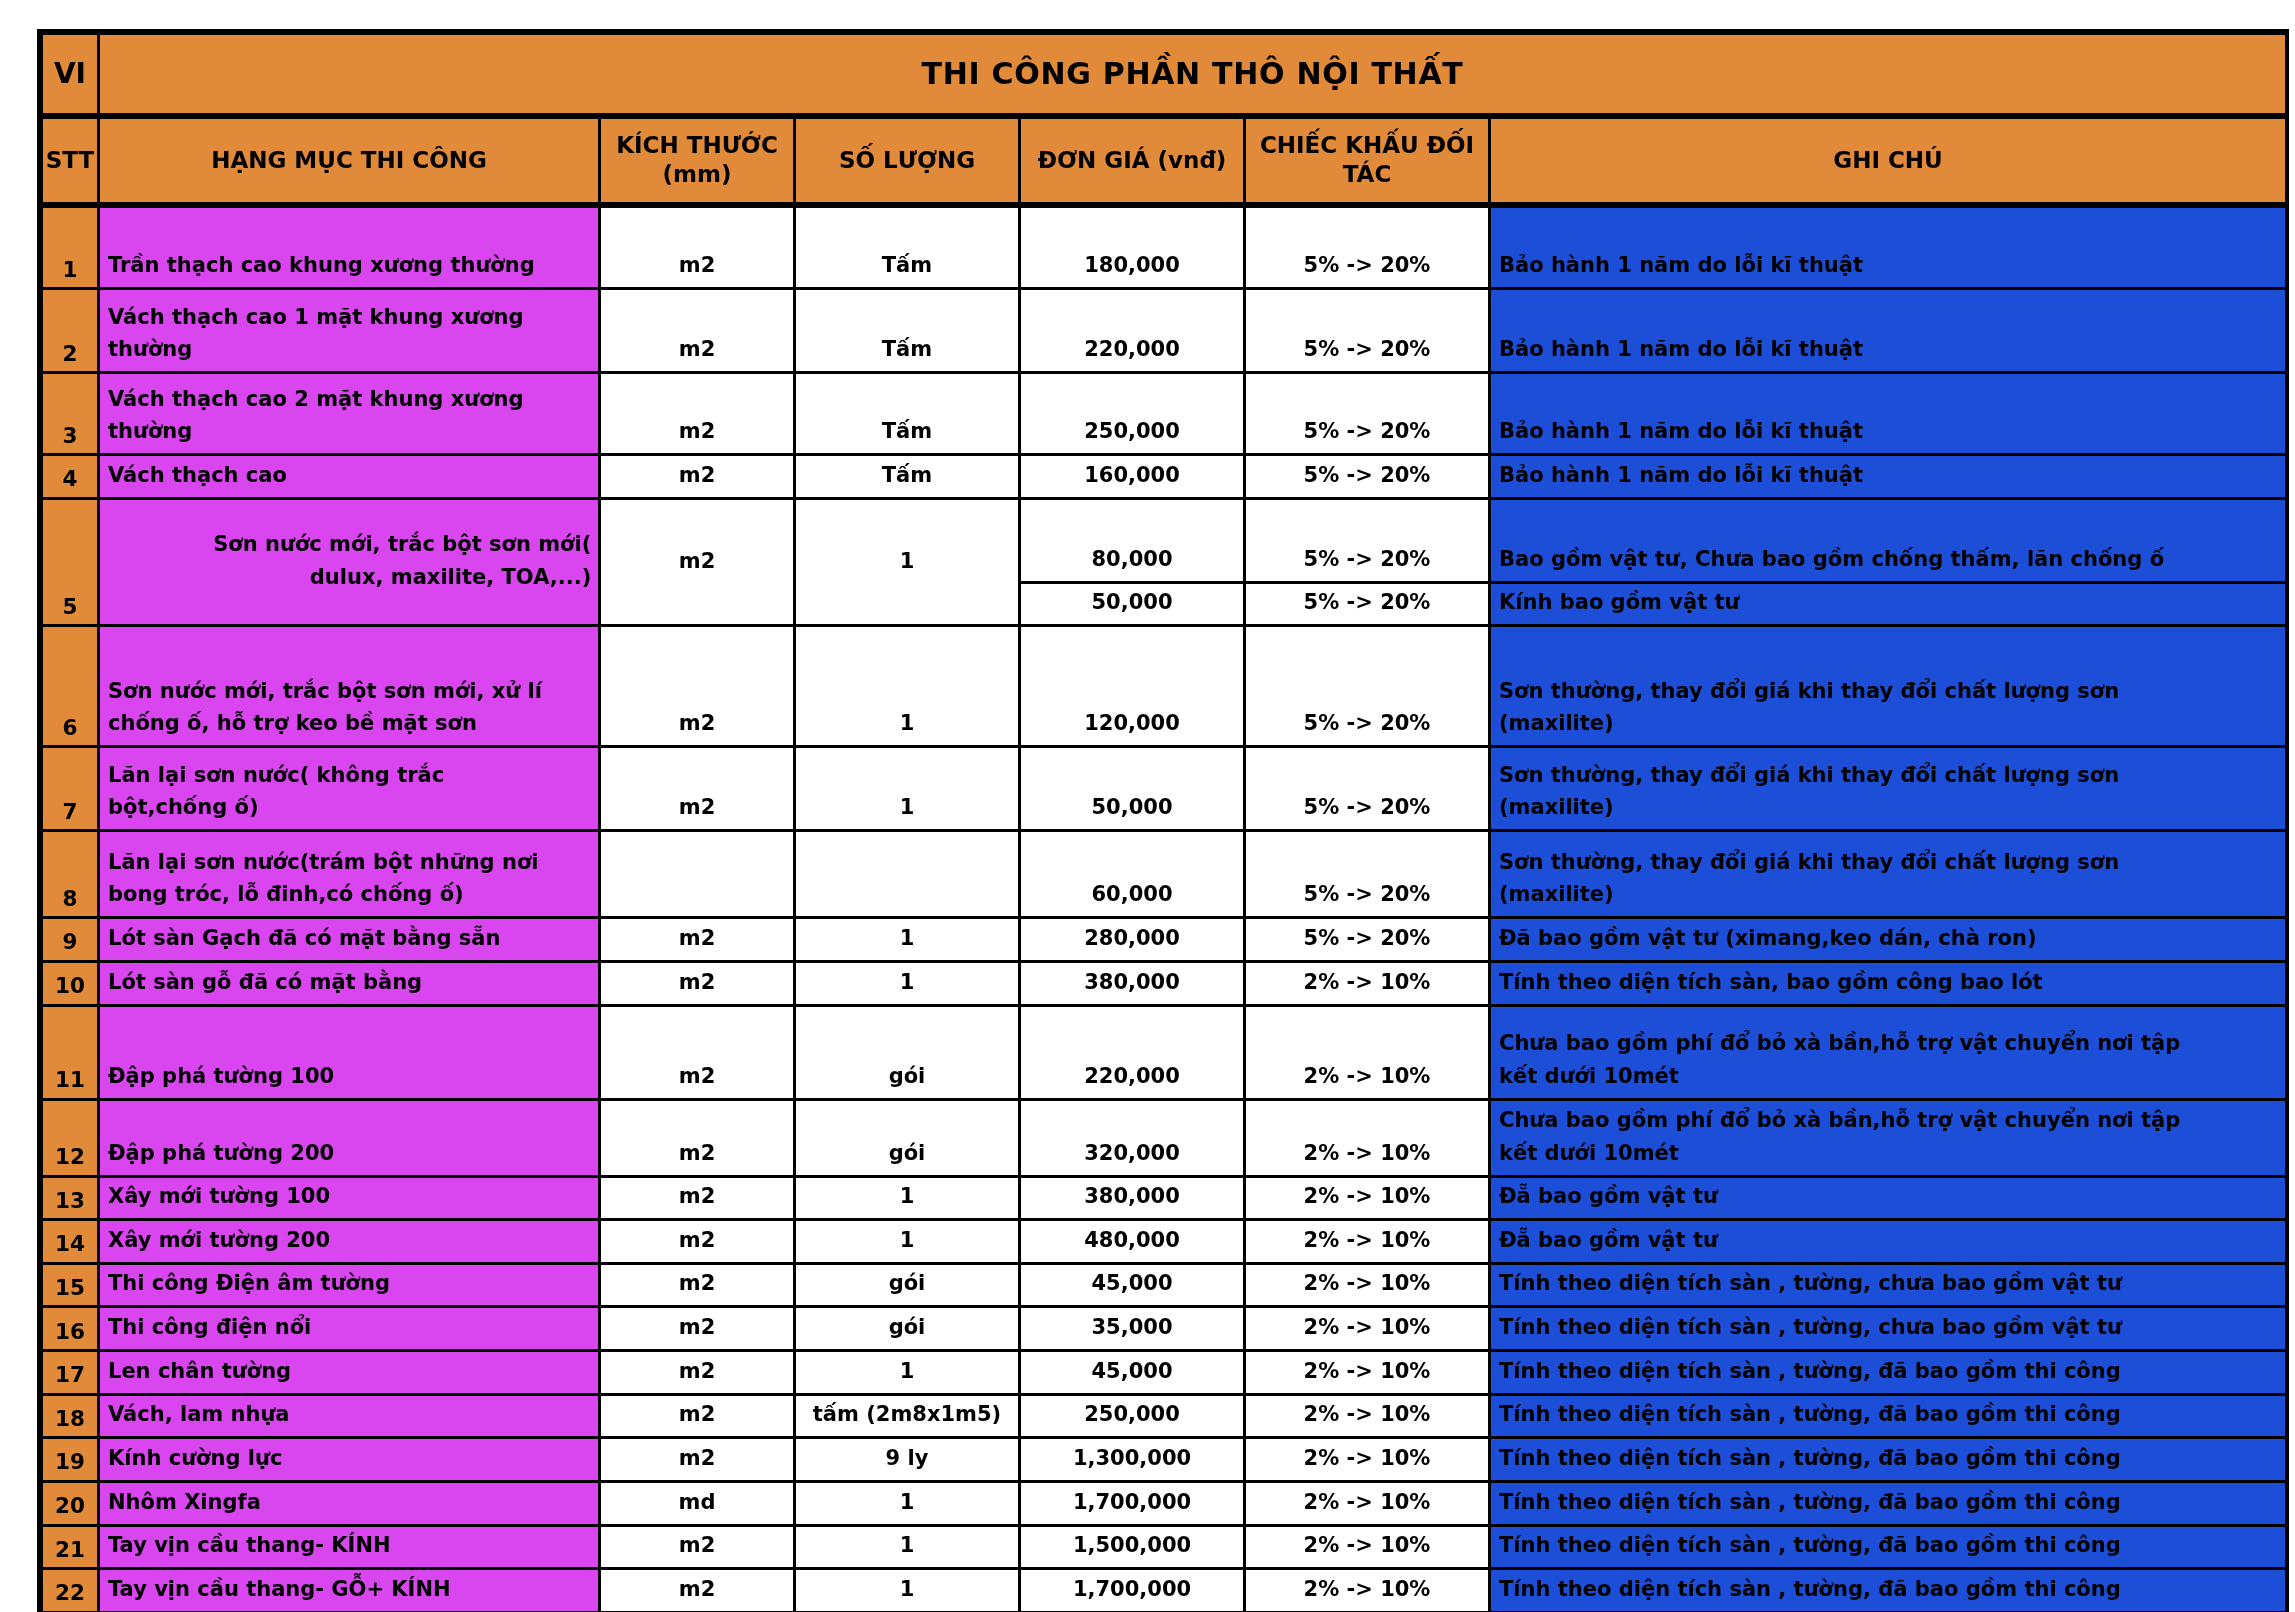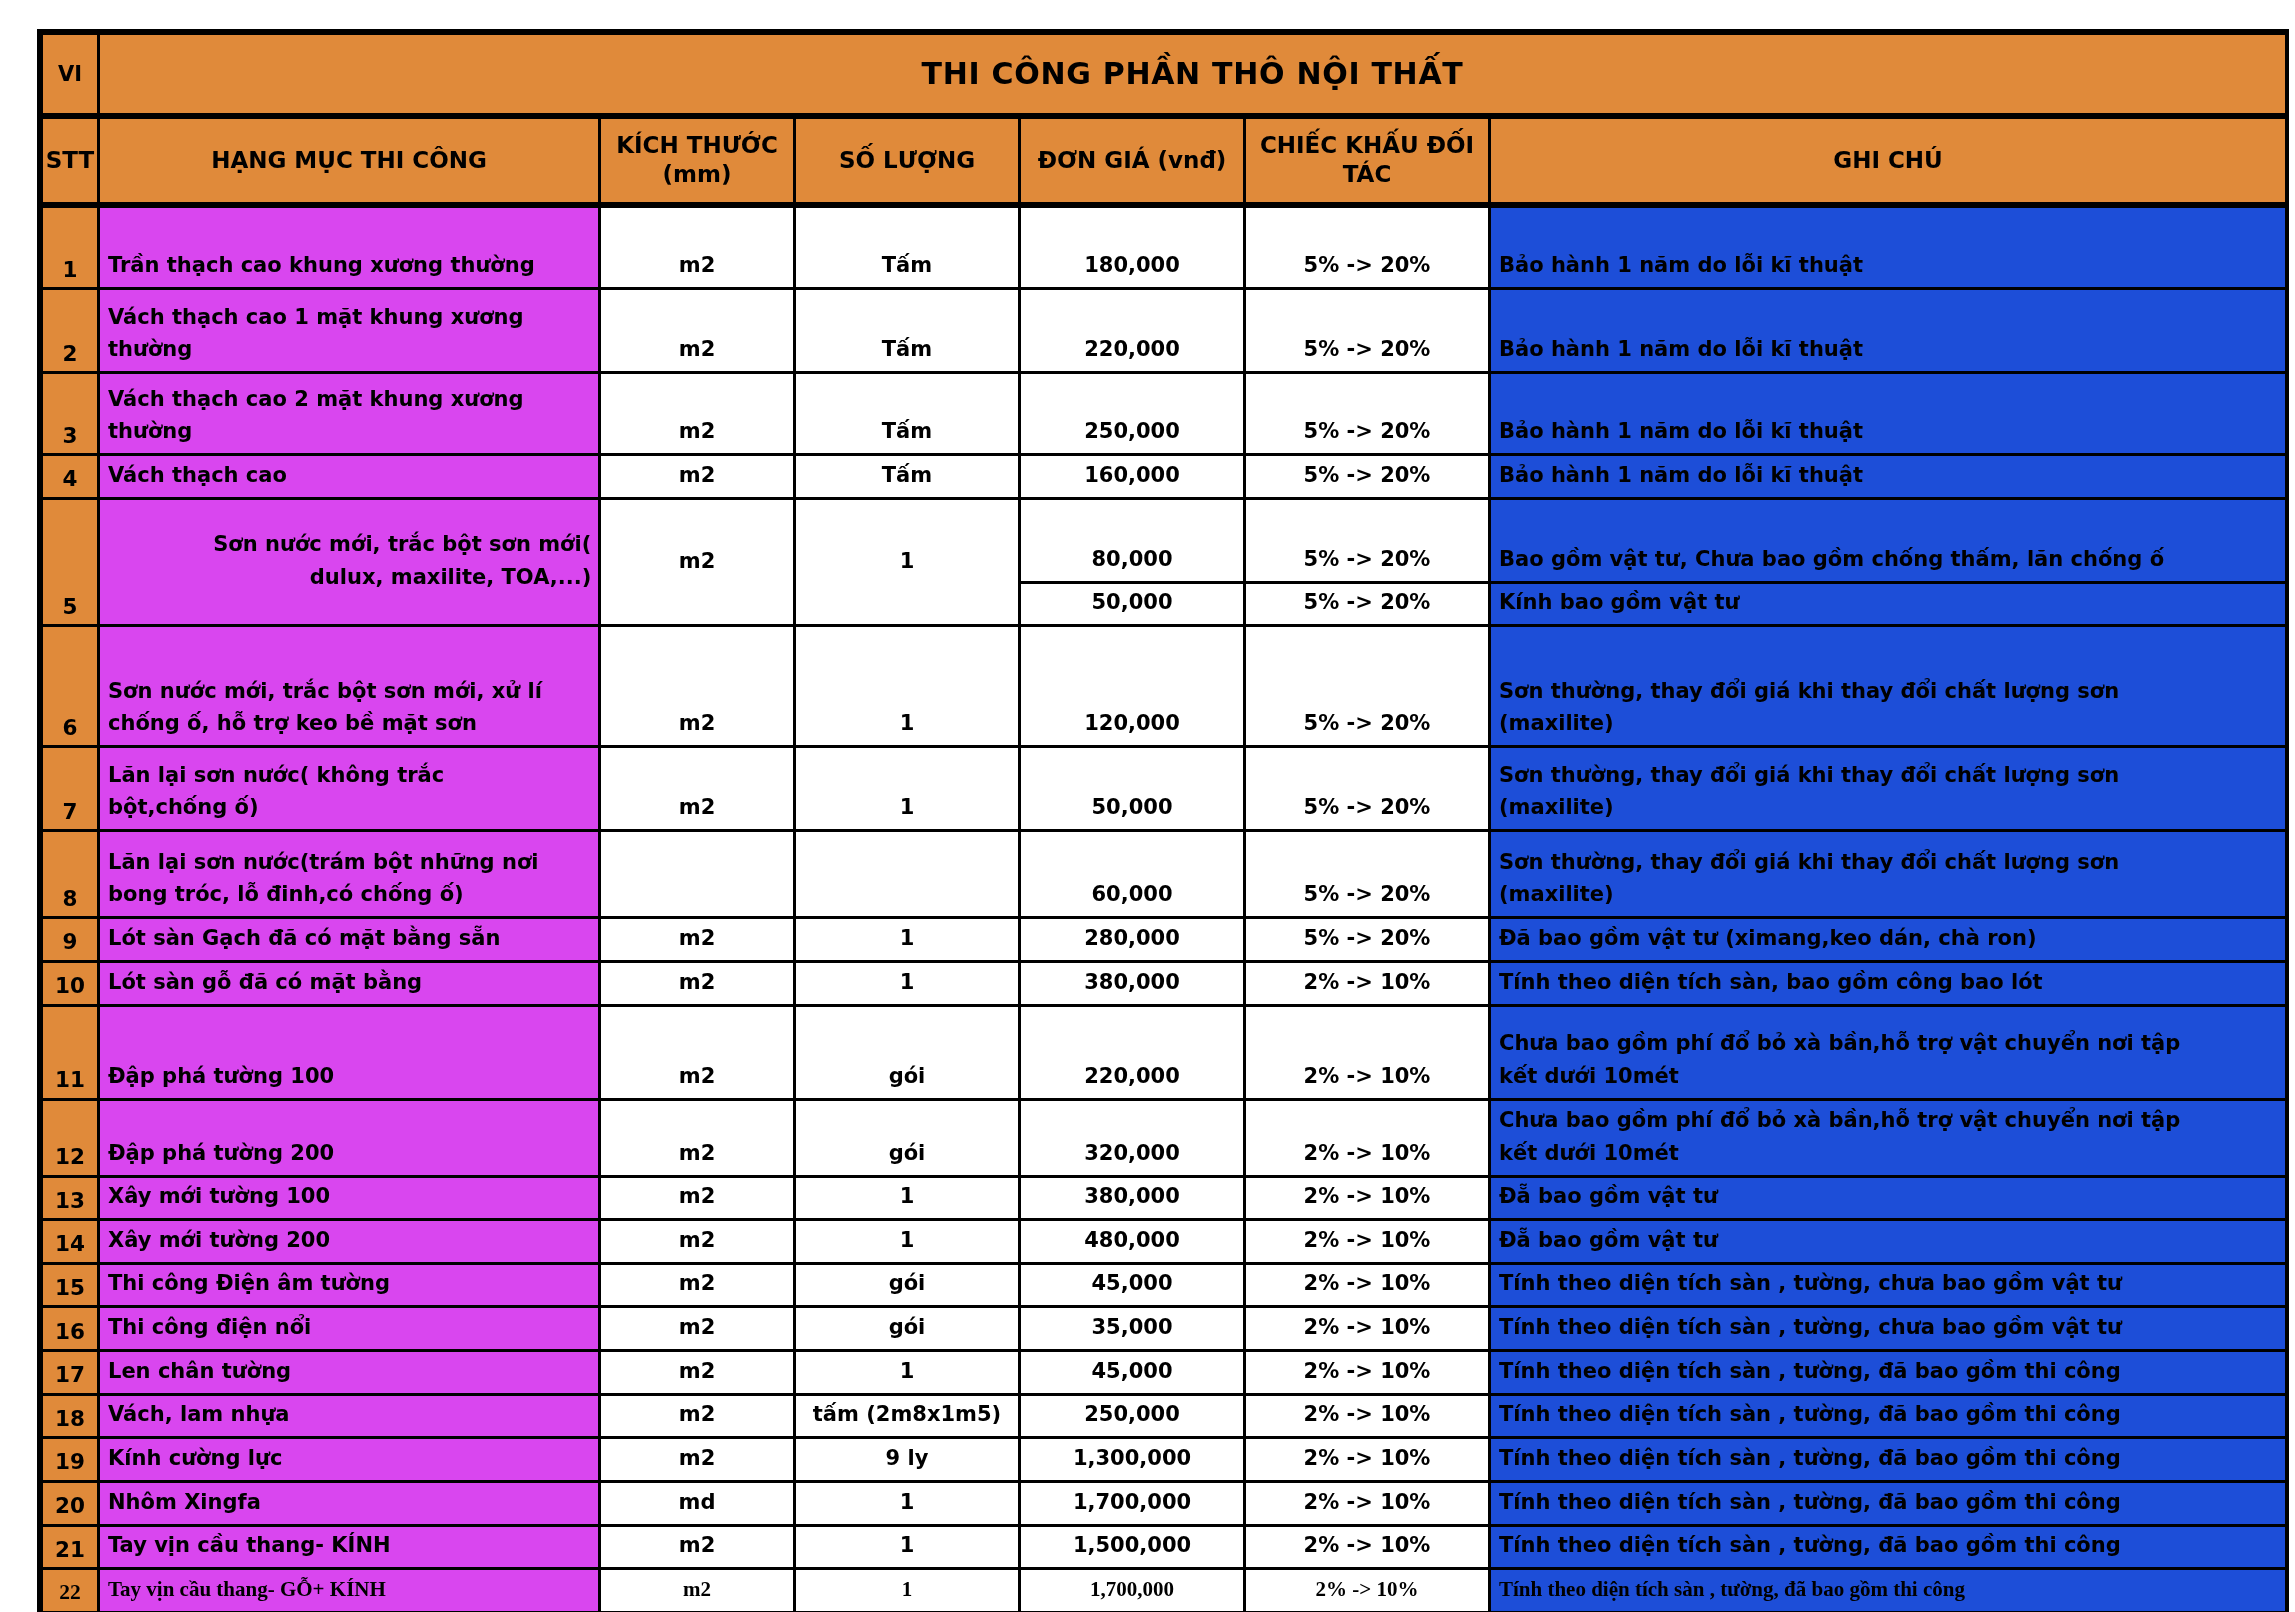--- a/index.html
+++ b/index.html
@@ -16,21 +16,21 @@
   table{border-collapse:collapse;table-layout:fixed;width:100%;}
   th,td{border:3.4px solid #000;overflow:hidden;box-sizing:border-box;}
   thead th{
     background:var(--orange);
     text-align:center;vertical-align:middle;
     font-size:23px;line-height:1.25;
     white-space:pre-line;
     border-bottom-width:6px;
   }
   .row-vi th{border-bottom-width:6px;}
-  .vi-cell{font-size:21px;}
+  .vi-cell{font-size:28px;}
   .title-cell{font-size:30px;letter-spacing:0.7px;}
   td.c-stt{
     background:var(--orange);
     text-align:center;vertical-align:bottom;
     font-size:21.5px;padding:0 2.7px 5.4px 2.7px;
   }
   td.c-item{
     text-align:left;vertical-align:bottom;
     font-size:21px;line-height:1.55;
     padding:2.7px 6.7px 5.4px 8px;
@@ -280,21 +280,21 @@
         </tr>
         <tr style="height: 39px;">
           <td class="c-stt">21</td>
           <td class="c-item">Tay vịn cầu thang- KÍNH</td>
           <td class="c-mid">m2</td>
           <td class="c-mid">1</td>
           <td class="c-mid">1,500,000</td>
           <td class="c-mid">2% -&gt; 10%</td>
           <td class="c-note">Tính theo diện tích sàn , tường, đã bao gồm thi công</td>
         </tr>
-        <tr style="height: 39px; font-family: Liberation Serif, serif;">
+        <tr style="height: 39px;">
           <td class="c-stt">22</td>
           <td class="c-item">Tay vịn cầu thang- GỖ+ KÍNH</td>
           <td class="c-mid">m2</td>
           <td class="c-mid">1</td>
           <td class="c-mid">1,700,000</td>
           <td class="c-mid">2% -&gt; 10%</td>
           <td class="c-note">Tính theo diện tích sàn , tường, đã bao gồm thi công</td>
         </tr>
       </tbody>
   </table>

